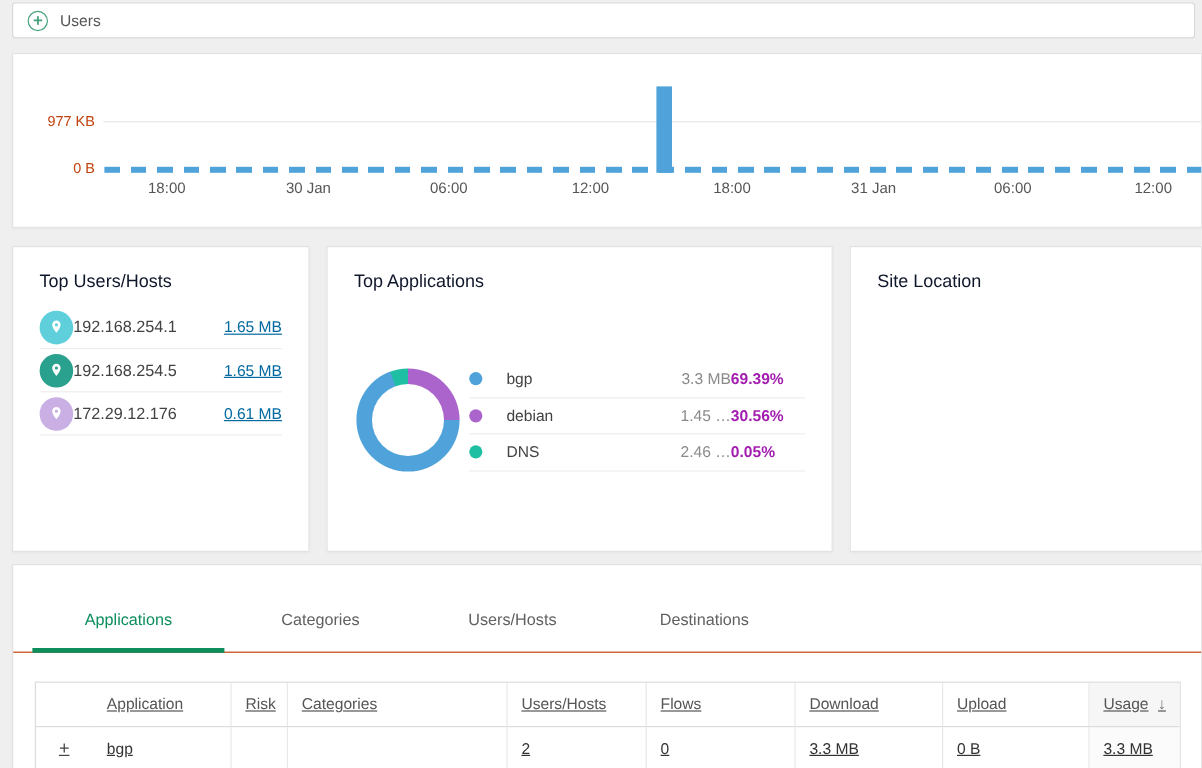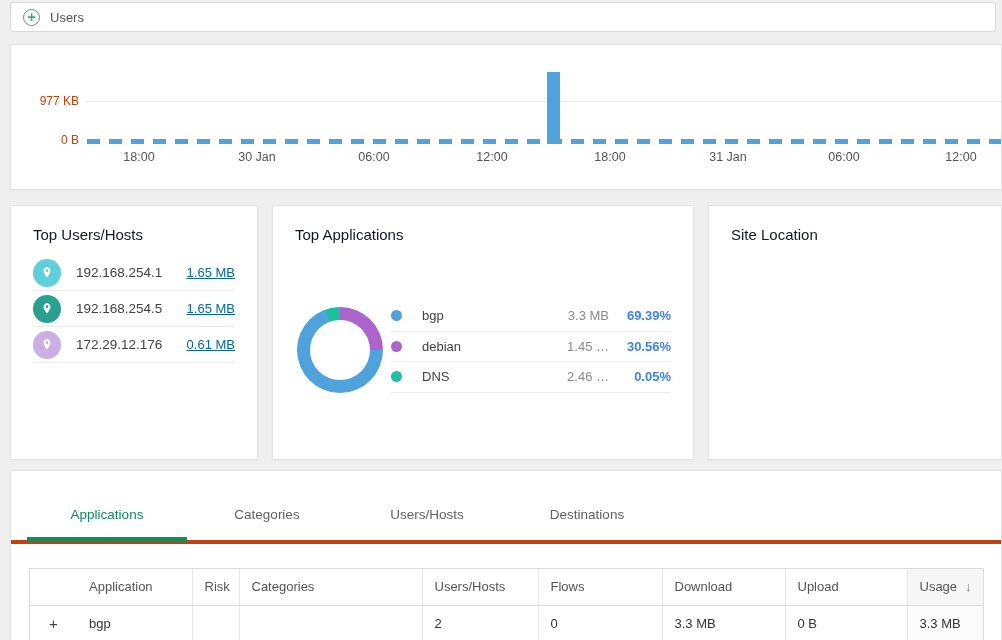--- a/index.html
+++ b/index.html
@@ -43,45 +43,45 @@
   .card { position:absolute; top:205px; height:255px; }
   .card-title { font-size:15px; color:#0f172a; padding:20px 22px 0; }
   .card-users { left:10px;  width:248px; }
   .card-apps  { left:272px; width:422px; }
   .card-site  { left:708px; width:294px; }
 
   .user-rows { margin:12px 22px 0; }
   .user-row { display:flex; align-items:center; height:36px; border-bottom:1px solid #ededed; }
   .pin-badge { width:28px; height:28px; border-radius:50%; display:flex; align-items:center; justify-content:center; flex:none; }
   .pin-badge svg { width:14px; height:14px; fill:#fff; }
-  .user-ip { margin-left:15px; font-size:13.5px; color:#424242; }
+  .user-ip { font-size:13.5px; color:#424242; }
   .user-val { margin-left:auto; font-size:13px; color:#0369a1;text-decoration:underline; }
 
   .donut { position:absolute; left:24px; top:101px; width:86px; height:86px; border-radius:50%; }
   .donut::after { content:""; position:absolute; inset:13px; background:#fff; border-radius:50%; }
   .legend { position:absolute; left:118px; right:22px; top:95px; }
   .legend-row { display:flex; align-items:center; height:30.5px; border-bottom:1px solid #eee; }
   .legend-dot { width:11px; height:11px; border-radius:50%; flex:none; }
   .legend-name { margin-left:20px; font-size:13px; color:#424242; }
   .legend-val { margin-left:auto; width:74px; text-align:right; font-size:13px; color:#8a8a8a; white-space:nowrap; }
-  .legend-pct { width:62px; text-align:right; font-size:13px; font-weight:bold; color:#3b82f6; }
+  .legend-pct { width:62px; text-align:left; font-size:13px; font-weight:bold; color:#a21caf; }
 
   
   .bottom-panel { position:absolute; left:10px; top:470px; width:992px; height:171px; }
-  .tab-strip { display:flex; padding-left:16px; height:73px; border-bottom:4px solid #c2410c; }
+  .tab-strip { display:flex; padding-left:16px; height:73px; border-bottom:1px solid #c2410c; }
   .tab {
     width:160px; display:flex; align-items:center; justify-content:center;
     padding-top:18px; font-size:13.5px; color:#616161; position:relative; cursor:pointer;
   }
   .tab.active { color:#0d8e5d; }
   .tab.active::after { content:""; position:absolute; left:0; right:0; bottom:-1px; height:4px; background:#0d8e5d; }
 
   .table-wrap { position:absolute; left:18px; top:97px; right:17px; border:1px solid #dcdcdc; }
   table { width:100%; border-collapse:collapse; table-layout:fixed; }
-  th, td { height:36px; border-right:1px solid #e8e8e8; padding:0 12px; font-size:13px; text-align:left; vertical-align:middle; white-space:nowrap; overflow:hidden; }
+  th, td { height:36px; border-right:1px solid #e8e8e8; padding:0 12px; font-size:13px; text-align:left; vertical-align:middle; white-space:nowrap; overflow:hidden;text-decoration:underline; }
   th { color:#555; font-weight:normal; border-bottom:1px solid #dcdcdc; background:#fff; }
   td { color:#333; border-bottom:1px solid #eee; background:#fff; }
   th:last-child, td:last-child { border-right:none; }
   .col-expander { width:47px; }
   .col-app { width:115px; } .col-risk { width:47px; } .col-cat { width:183px; }
   .col-uh { width:116px; } .col-flows { width:124px; } .col-dl { width:123px; } .col-ul { width:122px; }
   th.cell-expander, td.cell-expander { border-right:none; text-align:center; padding:0; }
   td.cell-expander { font-size:15px; color:#444; cursor:pointer; }
   th.sorted { background:#f6f6f6; }
   td.sorted { background:#fbfbfb; }

